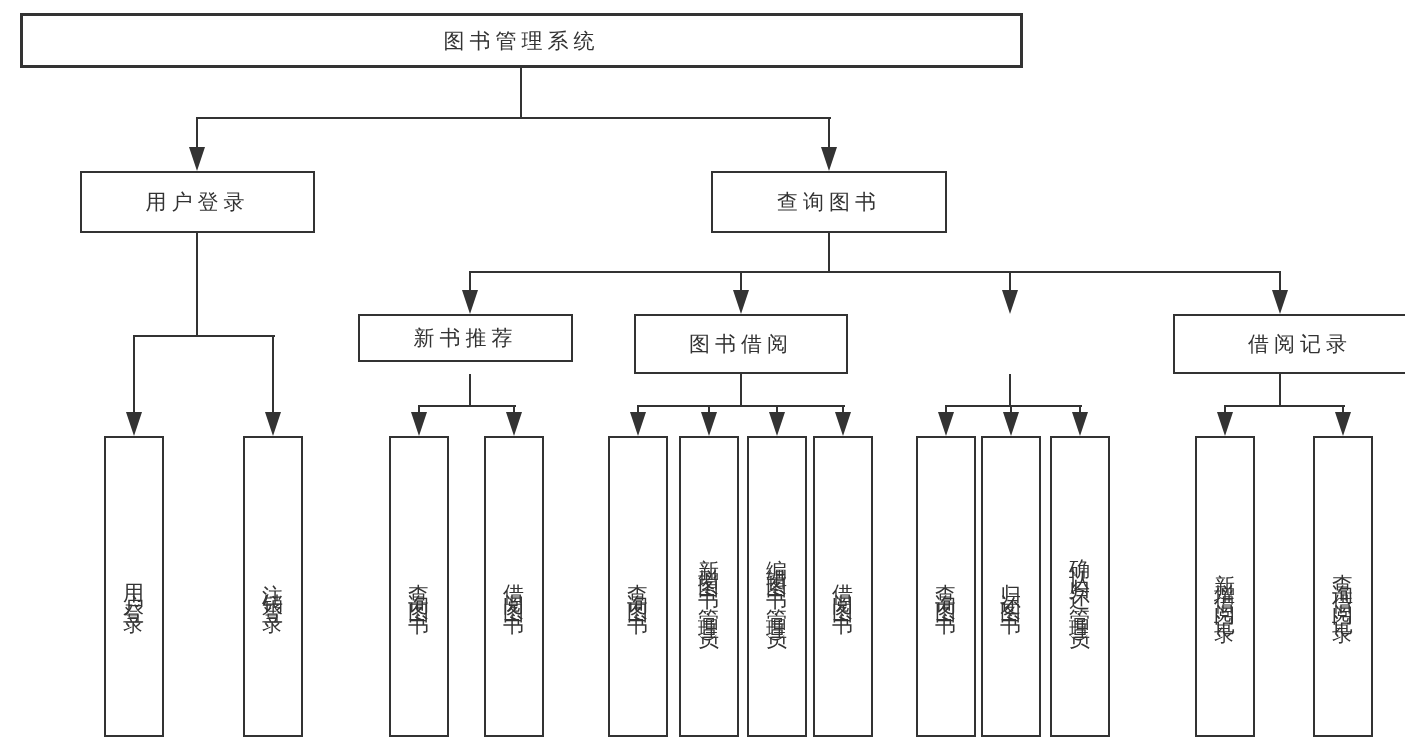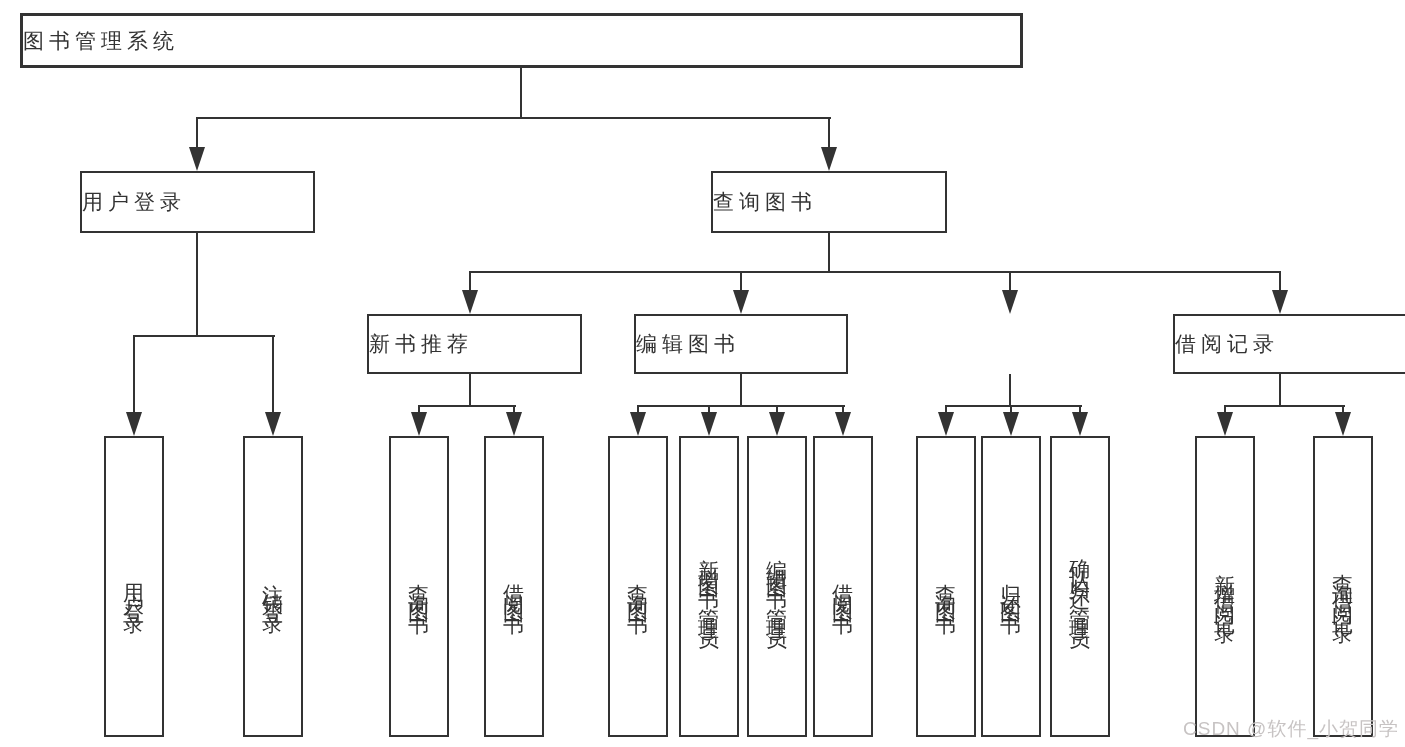--- a/index.html
+++ b/index.html
@@ -13,21 +13,21 @@
     width:1405px;height:747px;
     background:#ffffff;
     font-family:"Liberation Sans","DejaVu Sans",sans-serif;
     overflow:hidden;
   }
   .box{
     position:absolute;
     box-sizing:border-box;
     border:2px solid var(--line);
     background:#ffffff;
-    display:flex;align-items:center;
+    display:flex;align-items:center;justify-content:center;
     color:var(--text);
     font-size:21px;
     letter-spacing:5px;
     white-space:nowrap;
   }
   .box.root{border-width:3px;}
   .leaf{
     position:absolute;
     box-sizing:border-box;
     border:2px solid var(--line);
@@ -95,25 +95,25 @@
   <div class="hl" style="left:469px;top:271px;width:812px"></div>
   <div class="vl" style="left:469px;top:271px;height:22px"></div>
   <div class="arr" style="left:462px;top:290px"></div>
   <div class="vl" style="left:740px;top:271px;height:22px"></div>
   <div class="arr" style="left:733px;top:290px"></div>
   <div class="vl" style="left:1009px;top:271px;height:22px"></div>
   <div class="arr" style="left:1002px;top:290px"></div>
   <div class="vl" style="left:1279px;top:271px;height:22px"></div>
   <div class="arr" style="left:1272px;top:290px"></div>
 
-  <div class="box" style="left:367px;top:314px;width:215px;height:60px">
+  <div class="box" style="left:358px;top:314px;width:215px;height:48px">
     <span>新书推荐</span>
   </div>
   <div class="box" style="left:634px;top:314px;width:214px;height:60px">
-    <span>编辑图书</span>
+    <span>图书借阅</span>
   </div>
   <div class="box" style="left:1173px;top:314px;width:254px;height:60px">
     <span>借阅记录</span>
   </div>
 
   <div class="vl" style="left:469px;top:374px;height:32px"></div>
   <div class="hl" style="left:418px;top:405px;width:98px"></div>
   <div class="vl" style="left:418px;top:405px;height:10px"></div>
   <div class="arr" style="left:411px;top:412px"></div>
   <div class="vl" style="left:513px;top:405px;height:10px"></div>
@@ -183,15 +183,14 @@
     <span class="vtext">确认归还（管理员）</span>
   </div>
 
   <div class="leaf" style="left:1195px;top:436px;width:60px;height:301px">
     <span class="vtext">新增借阅记录</span>
   </div>
   <div class="leaf" style="left:1313px;top:436px;width:60px;height:301px">
     <span class="vtext">查询借阅记录</span>
   </div>
 
-  <div class="watermark">CSDN @软件_小贺同学</div>
 
 </div>
 
 </body></html>

